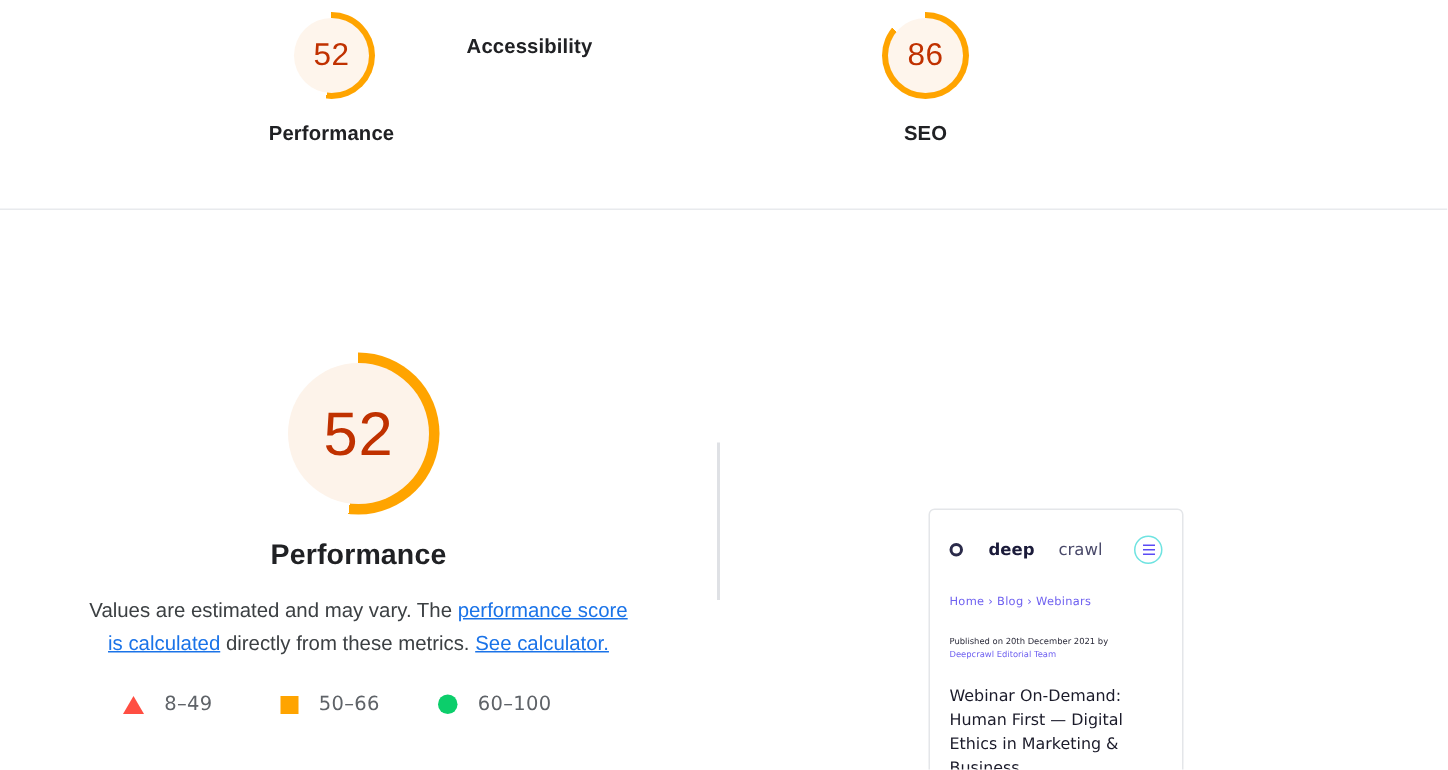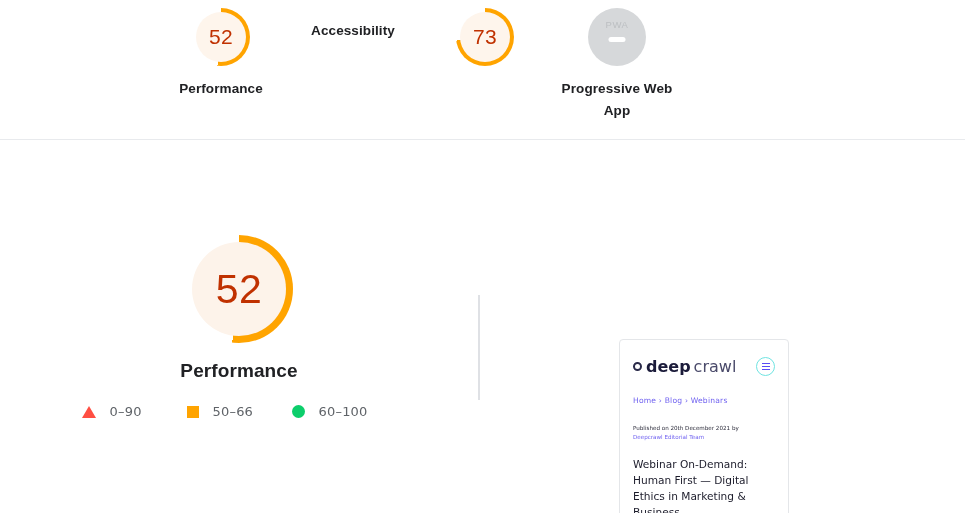--- a/index.html
+++ b/index.html
@@ -221,22 +221,22 @@
   }
   .tc-head {
     display: flex;
     align-items: center;
     justify-content: space-between;
     padding: 17px 13px 0 13px;
   }
   .tc-logo {
     display: flex;
     align-items: center;
-    gap: 3px;
-    font-size: 16px;
+    gap: 16px;
+    font-size: 11px;
     color: #1b1b3a;
   }
   .tc-logo .mark {
     width: 9px;
     height: 9px;
     border-radius: 50%;
     border: 2px solid #2b2b4a;
     box-sizing: border-box;
     margin-right: 1px;
   }
@@ -292,55 +292,52 @@
         <div class="num">52</div>
       </div>
       <div class="gauge-label">Performance</div>
     </div>
 
     <div class="score-cell">
       <div class="gauge-label">Accessibility</div>
     </div>
 
     <div class="score-cell">
+    </div>
+
+    <div class="score-cell">
       <div class="gauge-small">
-        <div class="dial" id="dial2" style="background: conic-gradient(rgb(255, 164, 0) 0deg, rgb(255, 164, 0) 262.8deg, rgb(255, 255, 255) 262.8deg, rgb(255, 255, 255) 360deg); border-radius: 50%;"></div>
+        <div class="dial" id="dial3" style="background: conic-gradient(rgb(255, 164, 0) 0deg, rgb(255, 164, 0) 309.6deg, rgb(255, 255, 255) 309.6deg, rgb(255, 255, 255) 360deg); border-radius: 50%;"></div>
         <div class="fill"></div>
-        <div class="num">73</div>
-      </div>
-    </div>
-
-
-    <div class="score-cell">
-      <div class="gauge-pwa">
-        <div class="pwa-text">PWA</div>
-        <div class="pwa-dash"></div>
-      </div>
-      <div class="gauge-label">Progressive Web App</div>
-    </div>
+        <div class="num">86</div>
+      </div>
+      <div class="gauge-label">SEO</div>
+    </div>
+
 
   </div>
 </div>
 
 <div class="body-area">
 
   <div class="perf-block">
     <div class="gauge-big">
       <div class="dial" id="dialBig" style="position: absolute; inset: 0px; border-radius: 50%; background: conic-gradient(rgb(255, 164, 0) 0deg, rgb(255, 164, 0) 187.2deg, rgb(255, 255, 255) 187.2deg, rgb(255, 255, 255) 360deg);"></div>
       <div class="fill"></div>
       <div class="num">52</div>
     </div>
 
     <div class="perf-title">Performance</div>
 
+    <div class="perf-desc"><span>Values are estimated and may vary. The </span><a href="#">performance score is calculated</a><span> directly from these metrics. </span><a href="#">See calculator.</a></div>
 
     <div class="legend">
       <div class="legend-item">
         <span class="sw-tri"></span>
-        <span class="lbl">0–90</span>
+        <span class="lbl">8–49</span>
       </div>
       <div class="legend-item">
         <span class="sw-sq"></span>
         <span class="lbl">50–66</span>
       </div>
       <div class="legend-item">
         <span class="sw-cir"></span>
         <span class="lbl">60–100</span>
       </div>
     </div>

